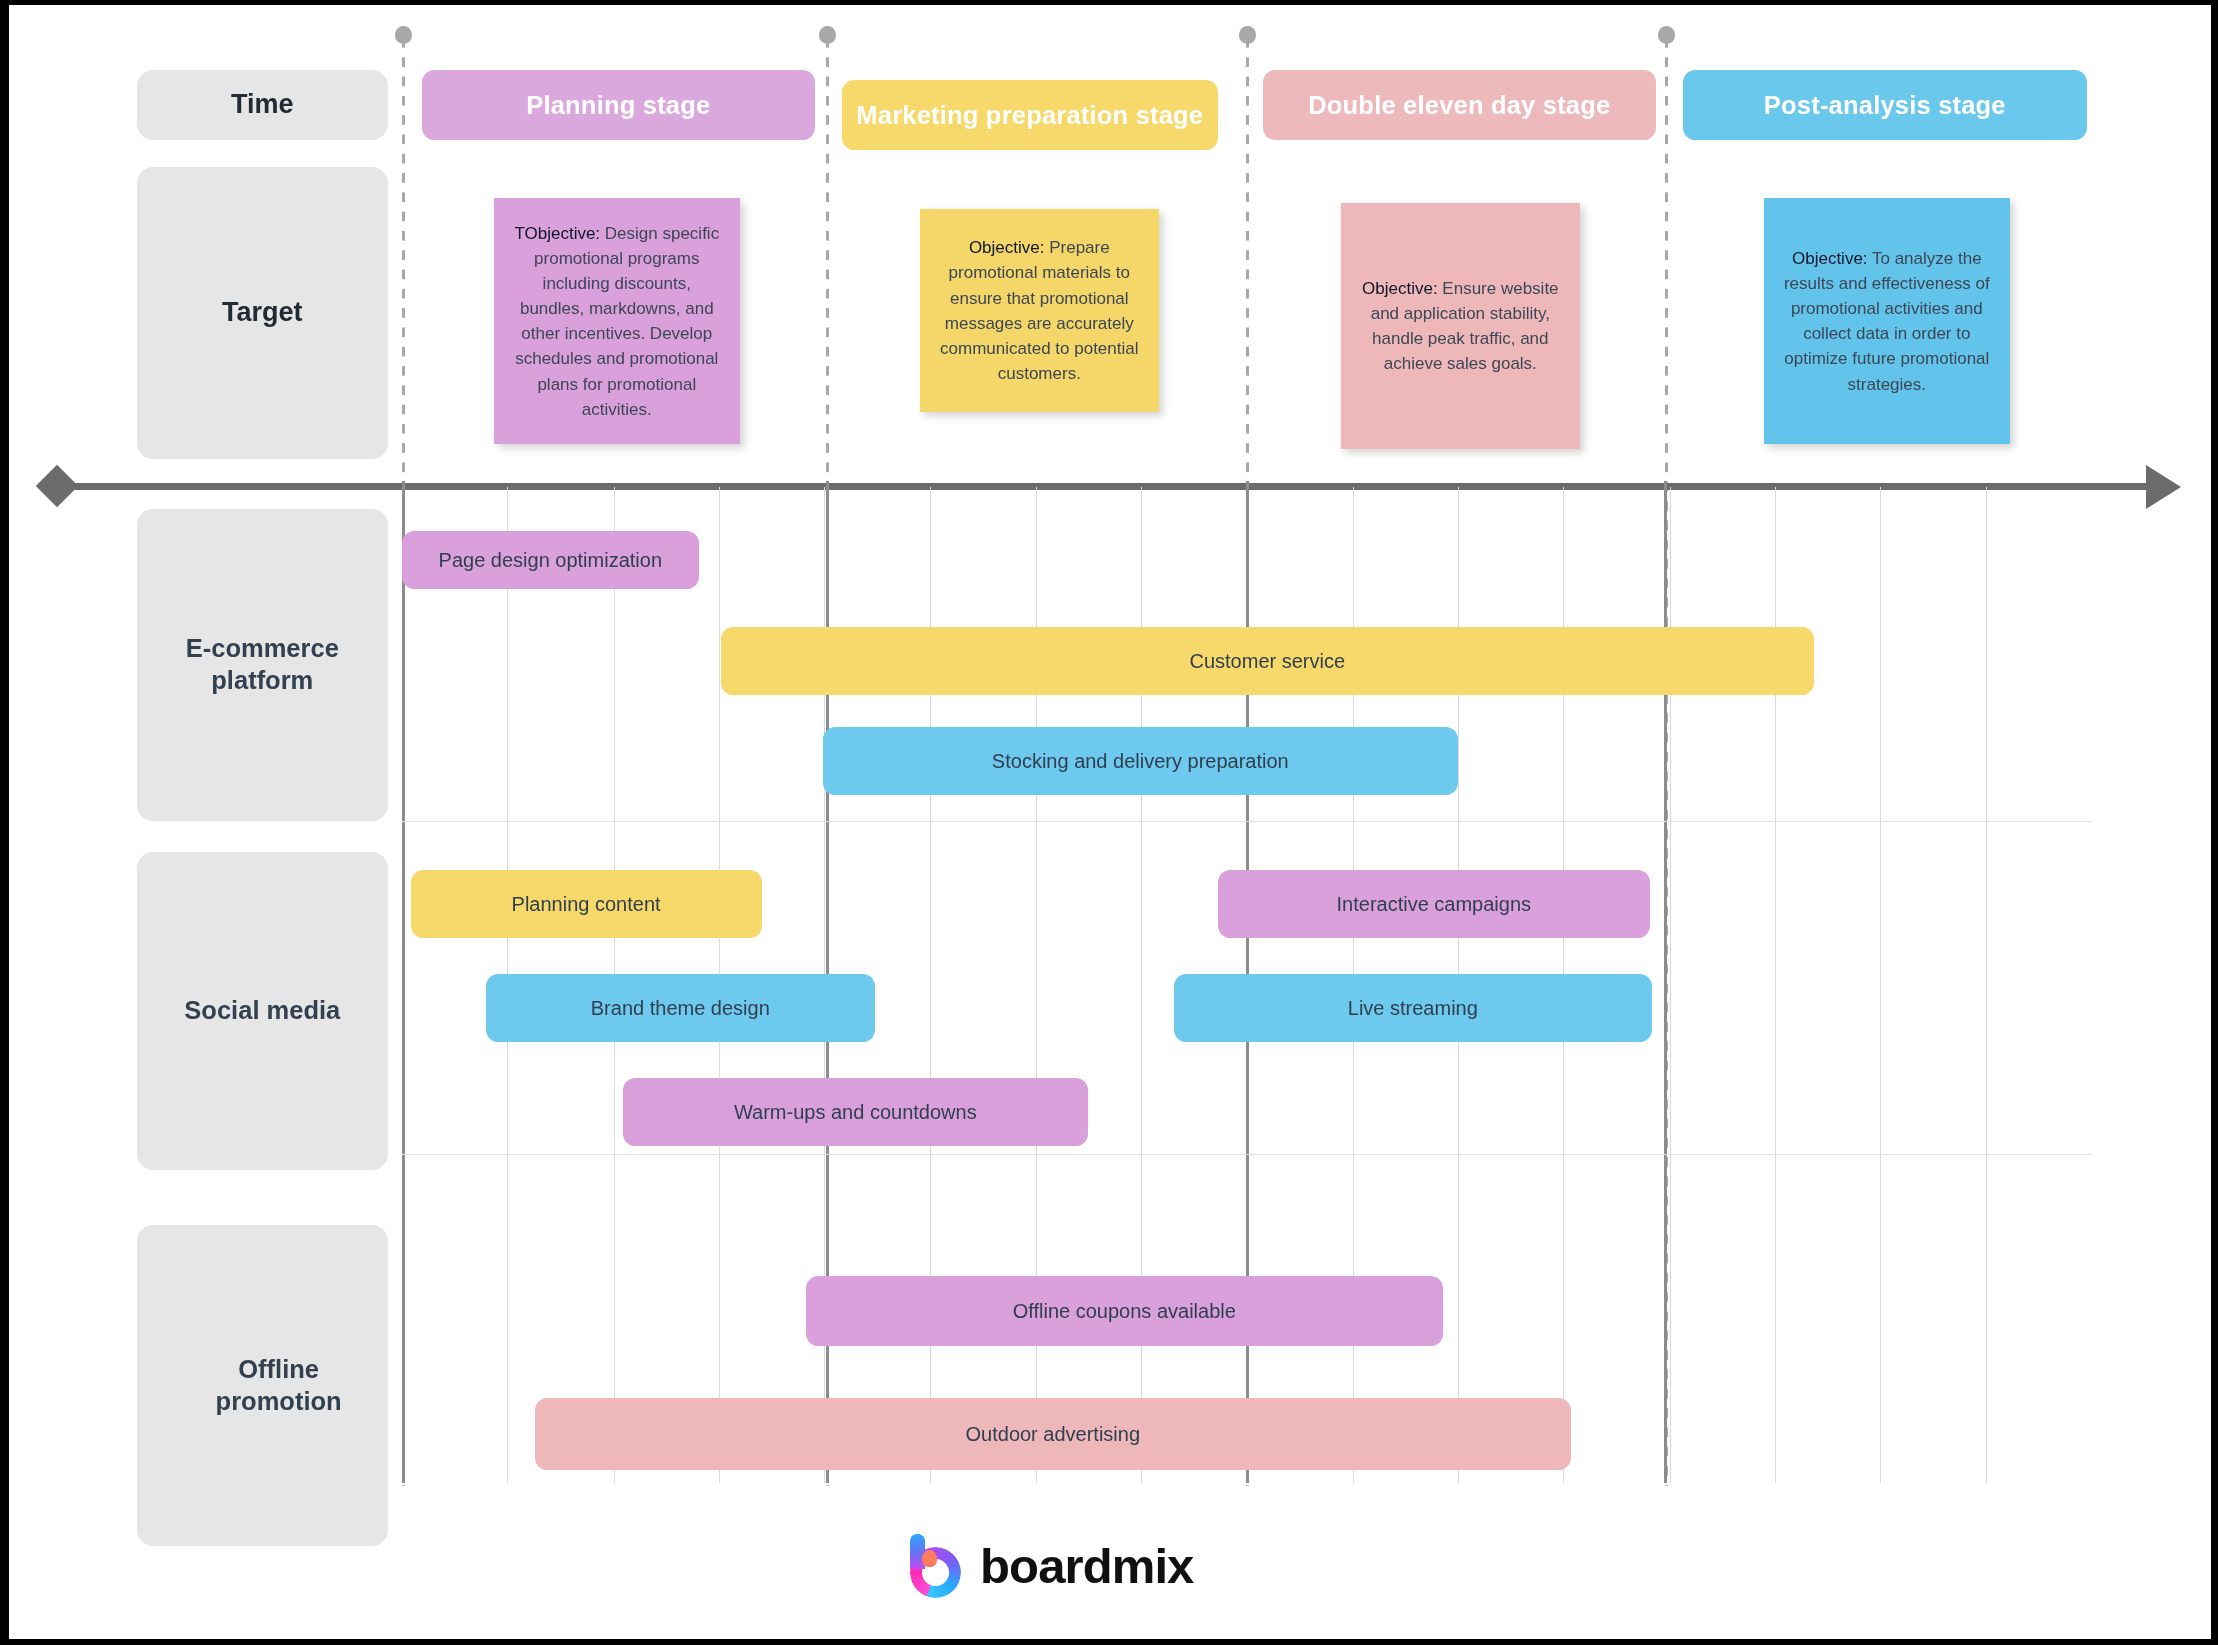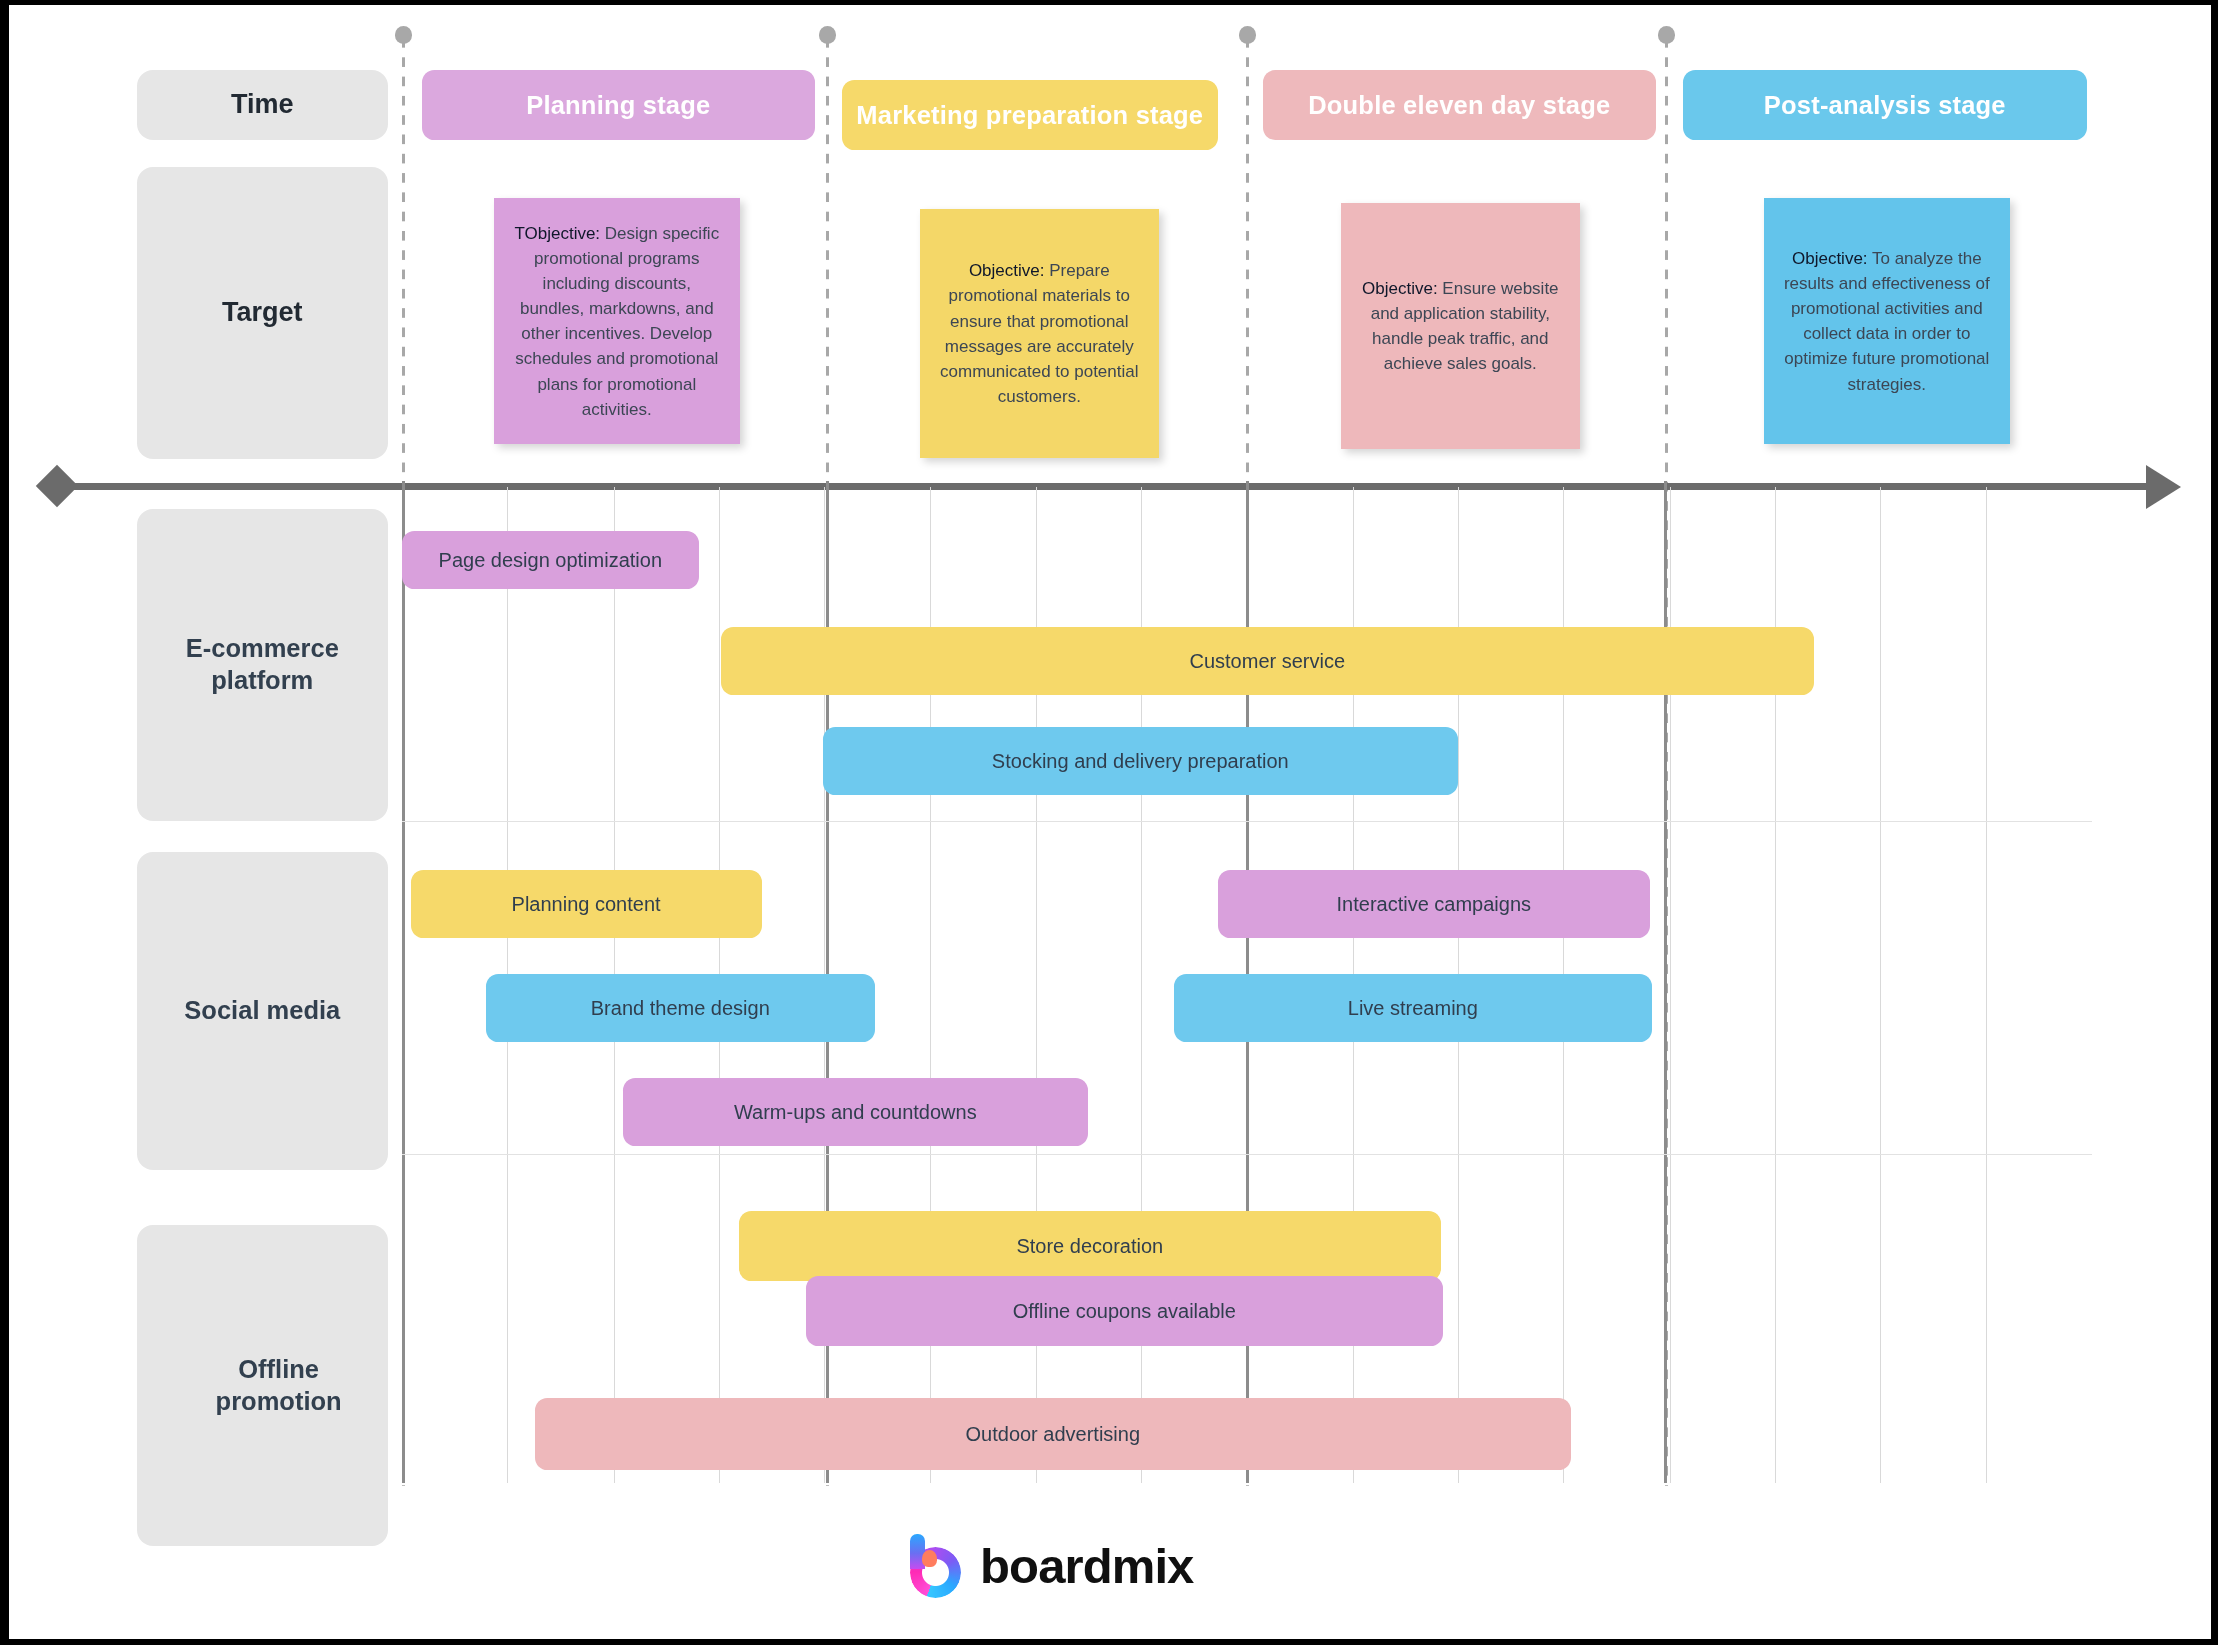--- a/index.html
+++ b/index.html
@@ -230,21 +230,21 @@
       <div class="stage-pill" style="left: 413px; width: 393px; background: rgb(219, 168, 222);">Planning stage</div>
       <div class="stage-pill" style="left: 833px; width: 376px; background: rgb(246, 217, 106); margin-top: 10px;">Marketing preparation stage</div>
       <div class="stage-pill" style="left: 1254px; width: 393px; background: rgb(238, 185, 188);">Double eleven day stage</div>
       <div class="stage-pill" style="left: 1674px; width: 404px; background: rgb(106, 200, 236);">Post-analysis stage</div>
     </div>
 
   <div id="sticky-layer">
       <div class="sticky" style="left: 485px; top: 193px; width: 246px; height: 246px; background: rgb(217, 160, 220);">
         <div><b>TObjective:</b><span> Design specific promotional programs including discounts, bundles, markdowns, and other incentives. Develop schedules and promotional plans for promotional activities.</span></div>
       </div>
-      <div class="sticky" style="left: 911px; top: 204px; width: 239px; height: 249px; background: rgb(244, 215, 104);">
+      <div class="sticky" style="left: 911px; top: 204px; width: 239px; height: 203px; background: rgb(244, 215, 104);">
         <div><b>Objective:</b><span> Prepare promotional materials to ensure that promotional messages are accurately communicated to potential customers.</span></div>
       </div>
       <div class="sticky" style="left: 1332px; top: 198px; width: 239px; height: 246px; background: rgb(238, 184, 187);">
         <div><b>Objective:</b><span> Ensure website and application stability, handle peak traffic, and achieve sales goals.</span></div>
       </div>
       <div class="sticky" style="left: 1755px; top: 193px; width: 246px; height: 246px; background: rgb(99, 196, 235);">
         <div><b>Objective:</b><span> To analyze the results and effectiveness of promotional activities and collect data in order to optimize future promotional strategies.</span></div>
       </div>
     </div>
 
@@ -275,21 +275,20 @@
       <div class="hgrid" style="top: 334px;"></div>
       <div class="hgrid" style="top: 667px;"></div>
       <div class="bar" style="left: 0px; width: 297px; top: 44px; height: 58px; background: rgb(217, 160, 220);">Page design optimization</div>
       <div class="bar" style="left: 319px; width: 1093px; top: 140px; height: 68px; background: rgb(246, 217, 106);">Customer service</div>
       <div class="bar" style="left: 421px; width: 635px; top: 240px; height: 68px; background: rgb(110, 201, 238);">Stocking and delivery preparation</div>
       <div class="bar" style="left: 8.8px; width: 351px; top: 383px; height: 68px; background: rgb(246, 217, 106);">Planning content</div>
       <div class="bar" style="left: 816px; width: 432px; top: 383px; height: 68px; background: rgb(217, 160, 220);">Interactive campaigns</div>
       <div class="bar" style="left: 84px; width: 389px; top: 487px; height: 68px; background: rgb(110, 201, 238);">Brand theme design</div>
       <div class="bar" style="left: 772px; width: 478px; top: 487px; height: 68px; background: rgb(110, 201, 238);">Live streaming</div>
       <div class="bar" style="left: 221px; width: 465px; top: 591px; height: 68px; background: rgb(217, 160, 220);">Warm-ups and countdowns</div>
-      <div class="bar" style="left: 337px; width: 702px; top: 724px; height: 70px; background: rgb(246, 217, 106);">Store decoration</div>
       <div class="bar" style="left: 404px; width: 637px; top: 789px; height: 70px; background: rgb(217, 160, 220);">Offline coupons available</div>
       <div class="bar" style="left: 133px; width: 1036px; top: 911px; height: 72px; background: rgb(238, 184, 187);">Outdoor advertising</div>
     </div>
 
   <div id="logo-wrap">
     <div id="logo-mark">
       <div class="ring"></div>
       <div class="stem"></div>
       <div class="spark"></div>
     </div>

